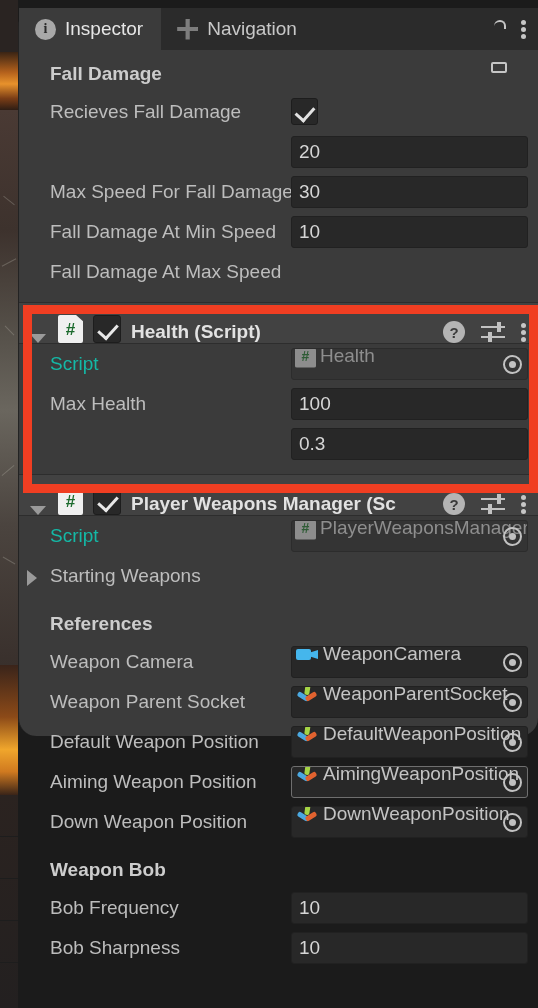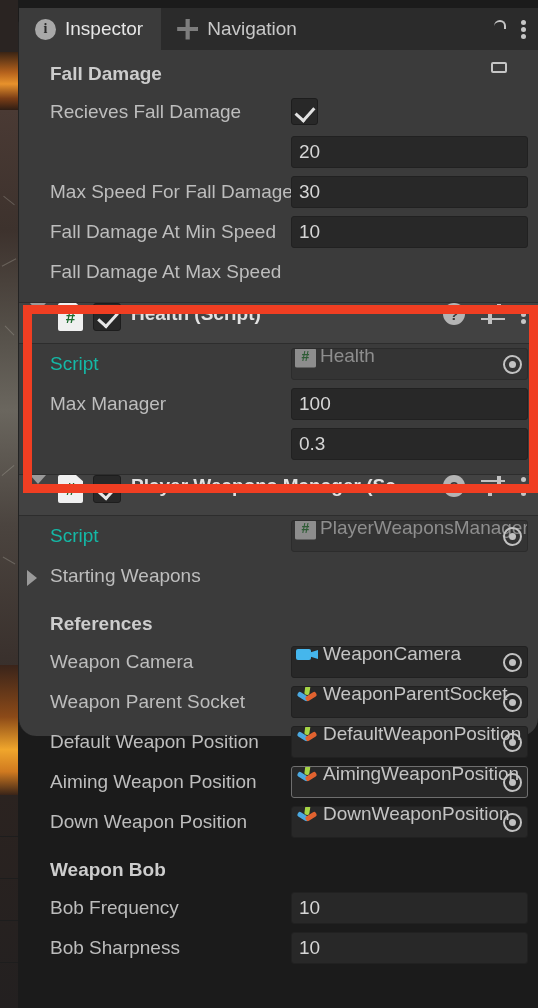--- a/index.html
+++ b/index.html
@@ -206,21 +206,21 @@
   .camicon .ln {
     position:absolute; left:15px; top:8px; width:8px; height:9px;
     background:#45b6ec;
     clip-path:polygon(0 28%,100% 0,100% 100%,0 72%);
   }
 
   
   .comphdr {
     height:42px; background:#424242;
     border-top:1px solid #2d2d2d; border-bottom:1px solid #2d2d2d;
-    display:flex; align-items:flex-start; gap:10px; padding:0 13px 0 11px;
+    display:flex; align-items:flex-end; gap:10px; padding:0 13px 0 11px;
   }
   .foldout {
     width:0; height:0; flex:none;
     border-left:8px solid transparent; border-right:8px solid transparent;
     border-top:9px solid #9a9a9a; margin-right:2px;
   }
   .comp-chk {
     width:28px; height:28px; background:#282828;
     border:1px solid #1d1d1d; border-radius:3px; position:relative; flex:none;
   }
@@ -384,21 +384,21 @@
             <span class="csicon small muted"></span>
             <span class="txt">Health</span>
             <span class="picker">
                 <span class="ring"></span>
               </span>
           </div>
         </div>
       </div>
 
       <div class="row">
-        <div class="rowlabel">Max Manager</div>
+        <div class="rowlabel">Max Health</div>
         <div class="field">
           <div class="numfield">100</div>
         </div>
       </div>
 
       <div class="row">
         <div class="field">
           <div class="numfield">0.3</div>
         </div>
       </div>

